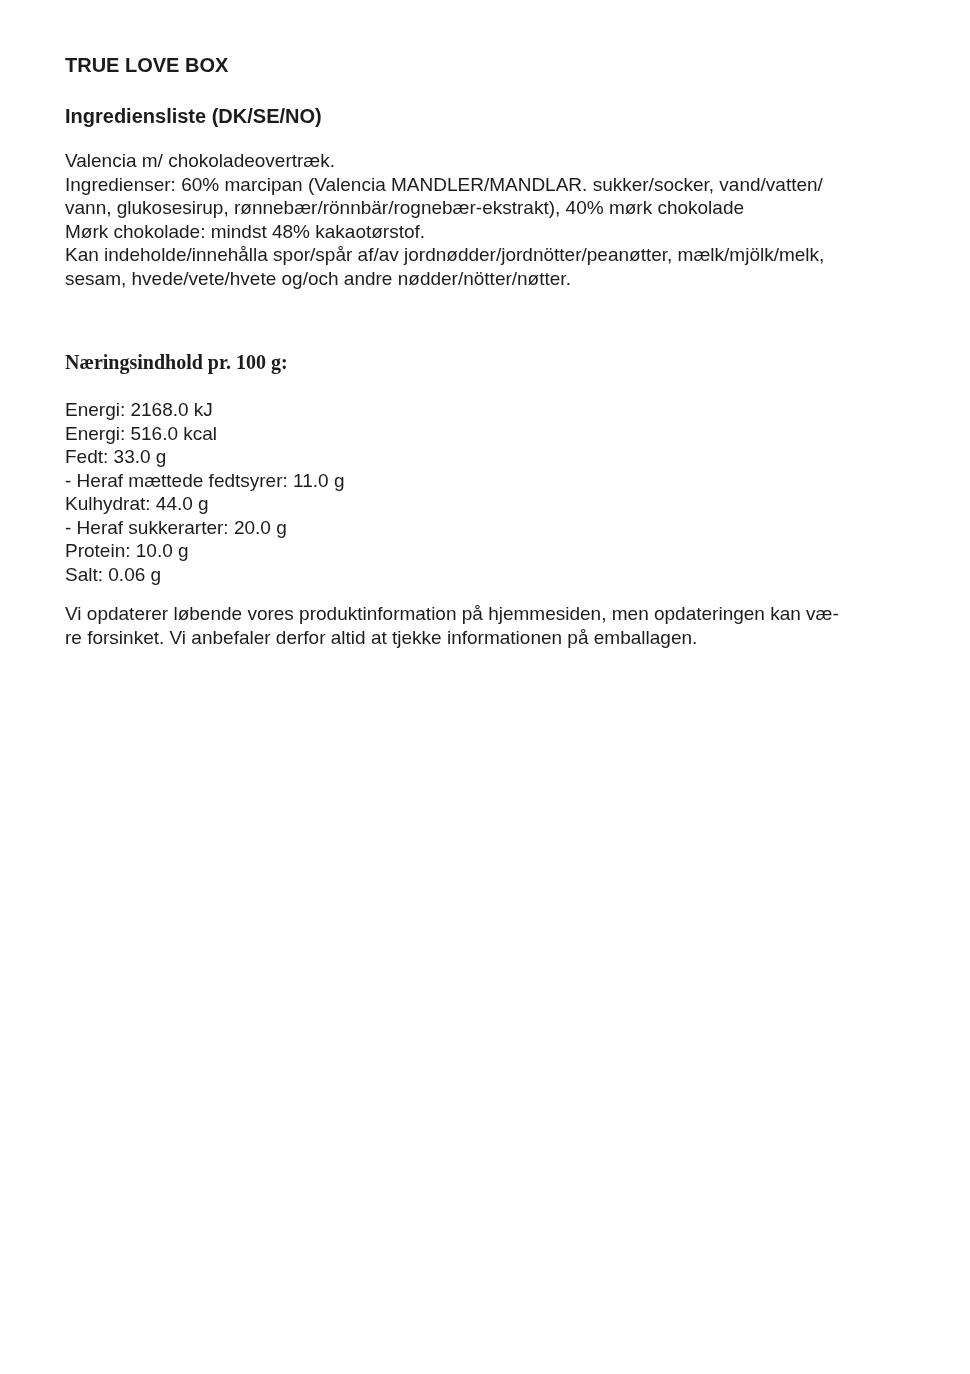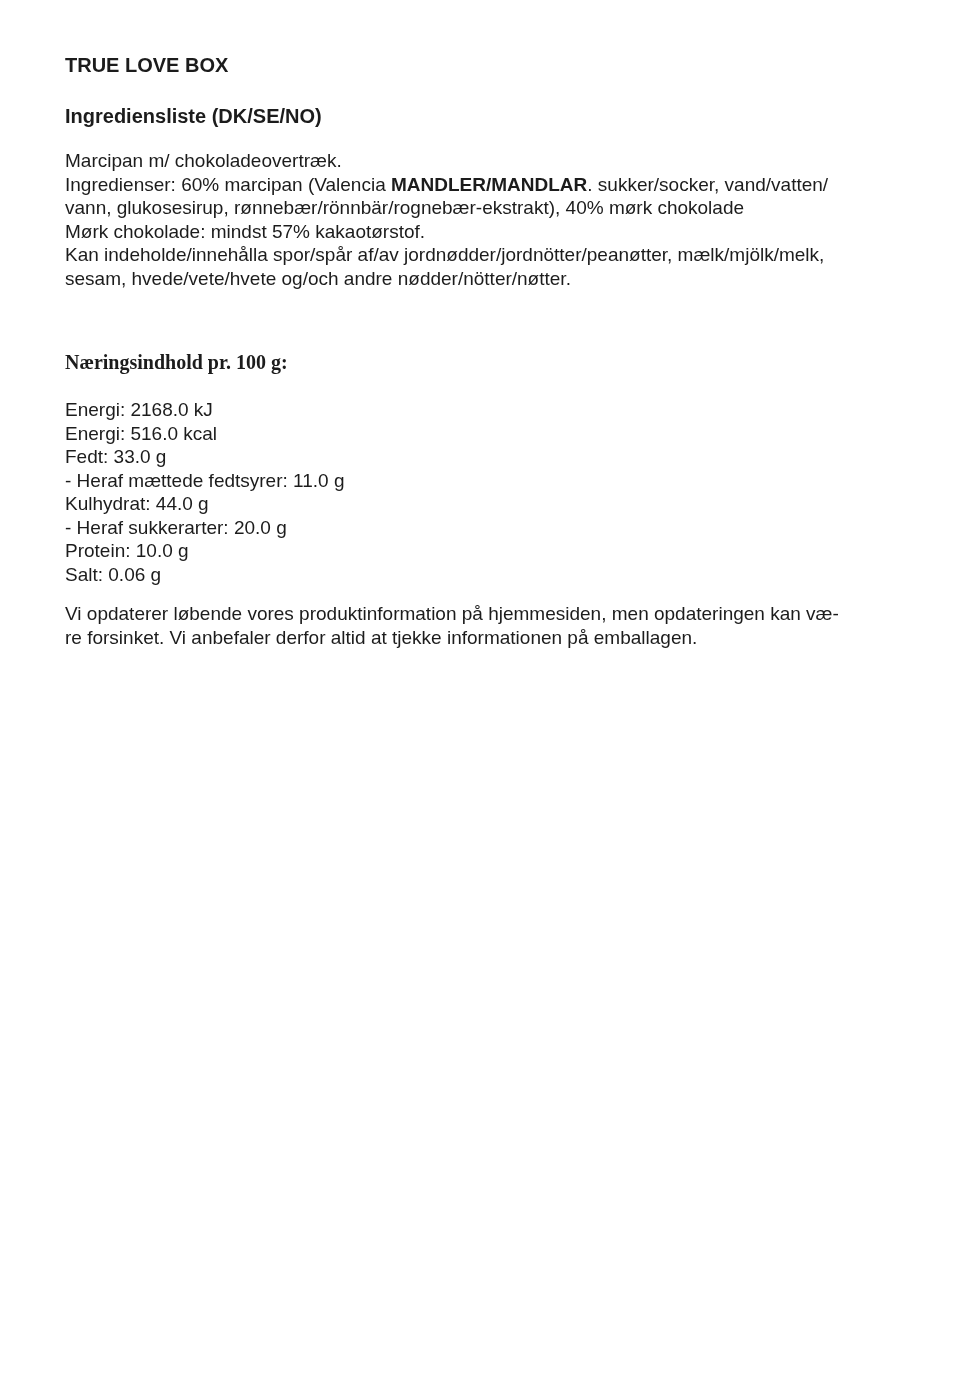--- a/index.html
+++ b/index.html
@@ -27,36 +27,36 @@
   .heading-ingredients { margin-top: 27px; }
   .para { margin-top: 21px; }
   .text-line {
     font-size: 19px;
     line-height: 23.5px;
     white-space: nowrap;
   }
   .heading-nutrition { margin-top: 60px; font-family: Liberation Serif, serif; }
   .nutrition { margin-top: 24px; }
   .disclaimer { margin-top: 16px; }
-  .b { font-weight: bold; }
+  .b { font-weight: normal; }
 </style>
 </head>
 <body>
 
 <div class="page">
 
   <div class="doc-title">TRUE LOVE BOX</div>
 
   <div class="doc-heading heading-ingredients">Ingrediensliste (DK/SE/NO)</div>
 
   <div class="para">
-      <div class="text-line"><span>Marcipan m/ chokoladeovertræk.</span></div>
+      <div class="text-line"><span>Valencia m/ chokoladeovertræk.</span></div>
       <div class="text-line"><span>Ingredienser: 60% marcipan (Valencia </span><span class="b">MANDLER/MANDLAR</span><span>. sukker/socker, vand/vatten/</span></div>
       <div class="text-line"><span>vann, glukosesirup, rønnebær/rönnbär/rognebær-ekstrakt), 40% mørk chokolade</span></div>
-      <div class="text-line"><span>Mørk chokolade: mindst 57% kakaotørstof.</span></div>
+      <div class="text-line"><span>Mørk chokolade: mindst 48% kakaotørstof.</span></div>
       <div class="text-line"><span>Kan indeholde/innehålla spor/spår af/av jordnødder/jordnötter/peanøtter, mælk/mjölk/melk,</span></div>
       <div class="text-line"><span>sesam, hvede/vete/hvete og/och andre nødder/nötter/nøtter.</span></div>
     </div>
 
   <div class="doc-heading heading-nutrition">Næringsindhold pr. 100 g:</div>
 
   <div class="para nutrition">
       <div class="text-line"><span>Energi: 2168.0 kJ</span></div>
       <div class="text-line"><span>Energi: 516.0 kcal</span></div>
       <div class="text-line"><span>Fedt: 33.0 g</span></div>

